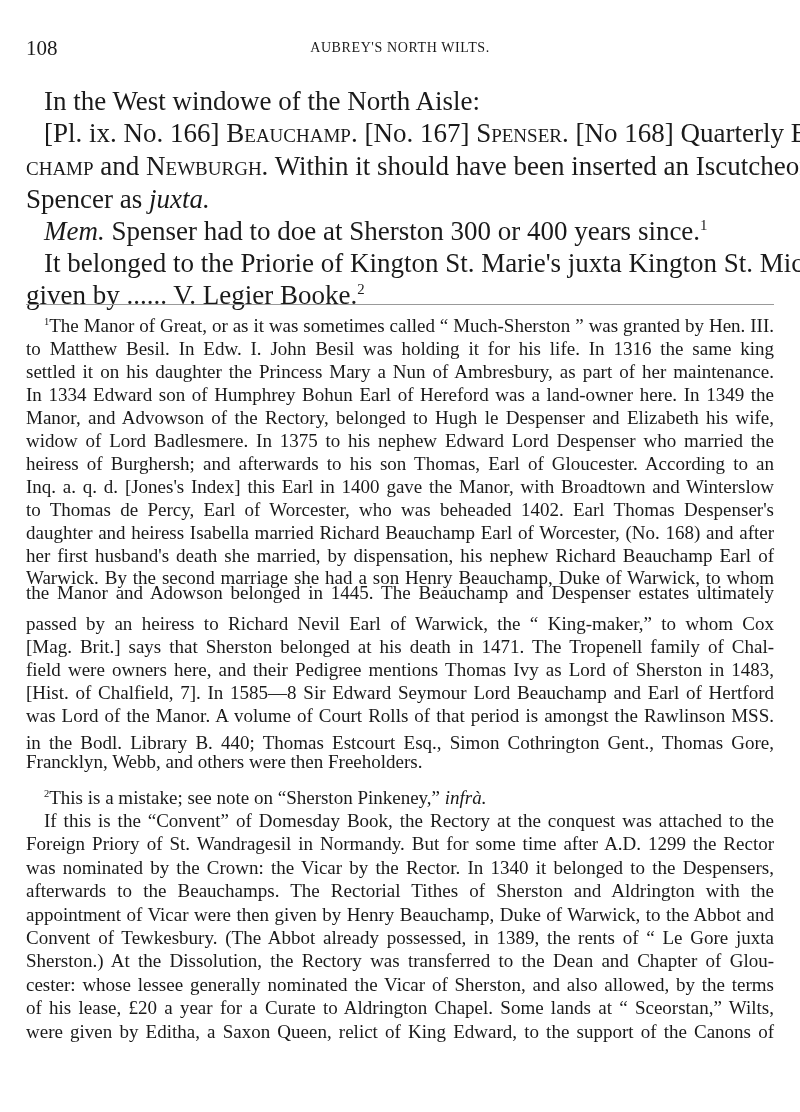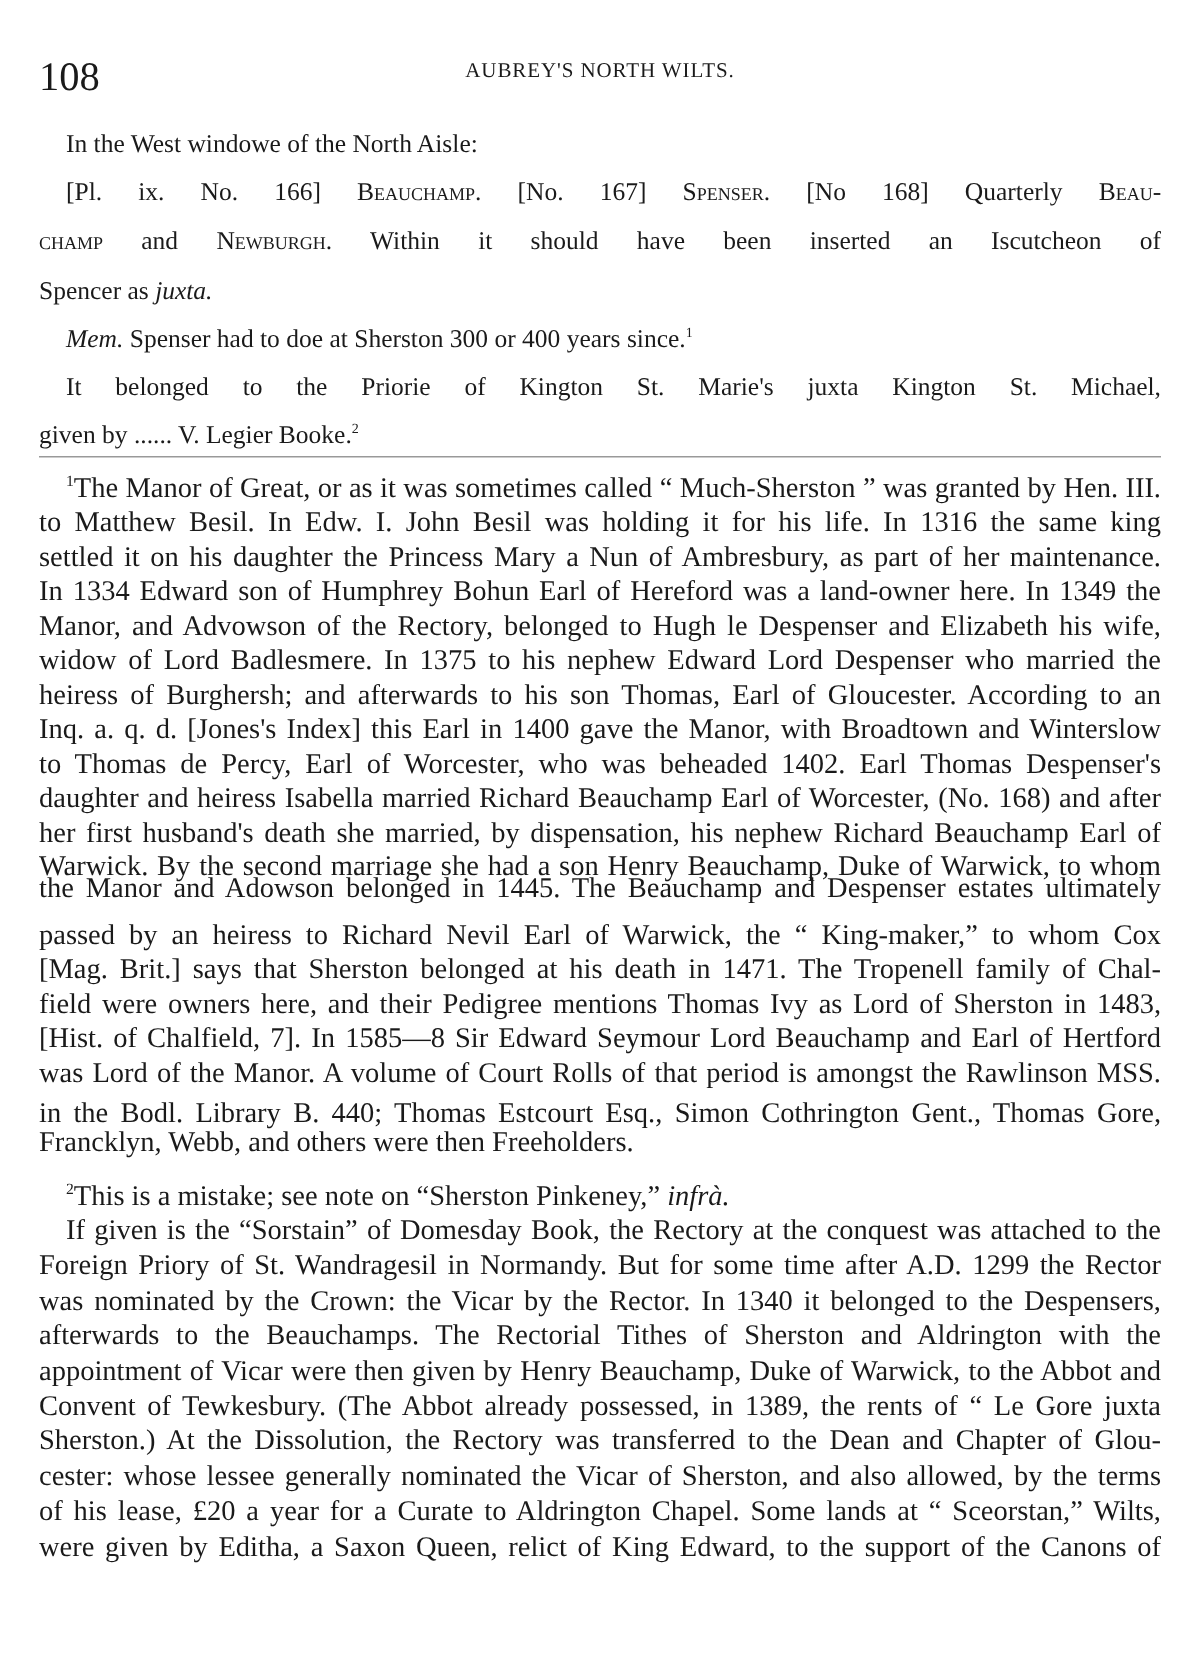--- a/index.html
+++ b/index.html
@@ -1,23 +1,23 @@
 <!DOCTYPE html>
 <html><head>
 <meta charset="utf-8">
 <style>
   html, body { margin: 0; padding: 0; background: #ffffff; }
   body { width: 800px; height: 1112px; position: relative; overflow: hidden; color: #1a1a1a; font-family: "Liberation Serif", "DejaVu Serif", serif; }
   .page { position: absolute; left: 26px; top: 0; width: 748px; }
   .header { position: absolute; top: 36px; left: 0; width: 748px; height: 30px; }
-  .pgnum { position: absolute; left: 0; top: 0; font-size: 27px; }
+  .pgnum { position: absolute; left: 0; top: 0; font-size: 21px; }
   .running { position: absolute; left: 0; width: 748px; top: 4px; text-align: center; font-size: 14px; letter-spacing: 0.6px; font-variant: small-caps; }
   .section { position: absolute; right: 0; top: 0; font-size: 21px; font-style: italic; }
   .line { position: absolute; left: 0; width: 748px; white-space: nowrap; }
-  .big { font-size: 17px; }
+  .big { font-size: 27px; }
   .small { font-size: 19px; }
   .just { text-align: justify; text-align-last: justify; }
   .sc { font-variant: small-caps; margin-top: 21px; }
   .rule { position: absolute; left: 0; top: 304px; width: 748px; height: 1px; background: #999; }
   sup { font-size: 0.55em; vertical-align: super; line-height: 0; }
 </style>
 </head>
 <body>
 
 <div class="page">
@@ -57,21 +57,21 @@
       <div class="line small just" style="top: 659.25px;">field were owners here, and their Pedigree mentions Thomas Ivy as Lord of Sherston in 1483,</div>
       <div class="line small just" style="top: 682.2px;">[Hist. of Chalfield, 7].  In 1585—8 Sir Edward Seymour Lord Beauchamp and Earl of Hertford</div>
       <div class="line small just" style="top: 705.15px;">was Lord of the Manor.  A volume of Court Rolls of that period is amongst the Rawlinson MSS.</div>
       <div class="line small just" style="top: 732px;">in the Bodl. Library B. 440;  Thomas Estcourt Esq., Simon Cothrington Gent., Thomas Gore,</div>
       <div class="line small" style="top: 751.05px;">Francklyn, Webb, and others were then Freeholders.</div>
     </div>
 
   <div>
     <div class="line small" style="top:787px; padding-left:18px;"><sup>2</sup><span>This is a mistake; see note on “Sherston Pinkeney,” </span><i>infrà.</i></div>
     <div id="fn2">
-        <div class="line small just" style="top: 810px; padding-left: 18px; width: 730px;">If given is the “Sorstain” of Domesday Book, the Rectory at the conquest was attached to the</div>
+        <div class="line small just" style="top: 810px; padding-left: 18px; width: 730px;">If this is the “Convent” of Domesday Book, the Rectory at the conquest was attached to the</div>
         <div class="line small just" style="top: 833.4px;">Foreign Priory of St. Wandragesil in Normandy.  But for some time after A.D. 1299 the Rector</div>
         <div class="line small just" style="top: 856.8px;">was nominated by the Crown: the Vicar by the Rector.  In 1340 it belonged to the Despensers,</div>
         <div class="line small just" style="top: 880.2px;">afterwards to the Beauchamps.  The Rectorial Tithes of Sherston and Aldrington with the</div>
         <div class="line small just" style="top: 903.6px;">appointment of Vicar were then given by Henry Beauchamp, Duke of Warwick, to the Abbot and</div>
         <div class="line small just" style="top: 927px;">Convent of Tewkesbury.  (The Abbot already possessed, in 1389, the rents of “ Le Gore juxta</div>
         <div class="line small just" style="top: 950.4px;">Sherston.)  At the Dissolution, the Rectory was transferred to the Dean and Chapter of Glou-</div>
         <div class="line small just" style="top: 973.8px;">cester: whose lessee generally nominated the Vicar of Sherston, and also allowed, by the terms</div>
         <div class="line small just" style="top: 997.2px;">of his lease, £20 a year for a Curate to Aldrington Chapel.  Some lands at “ Sceorstan,” Wilts,</div>
         <div class="line small just" style="top: 1020.6px;">were given by Editha, a Saxon Queen, relict of King Edward, to the support of the Canons of</div>
       </div>

